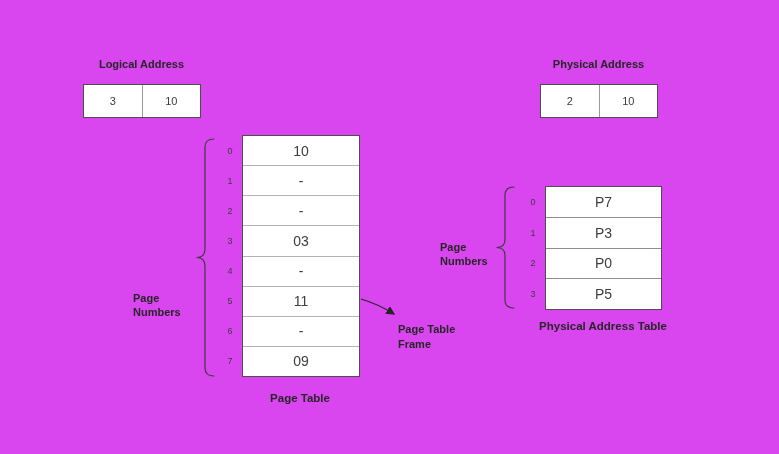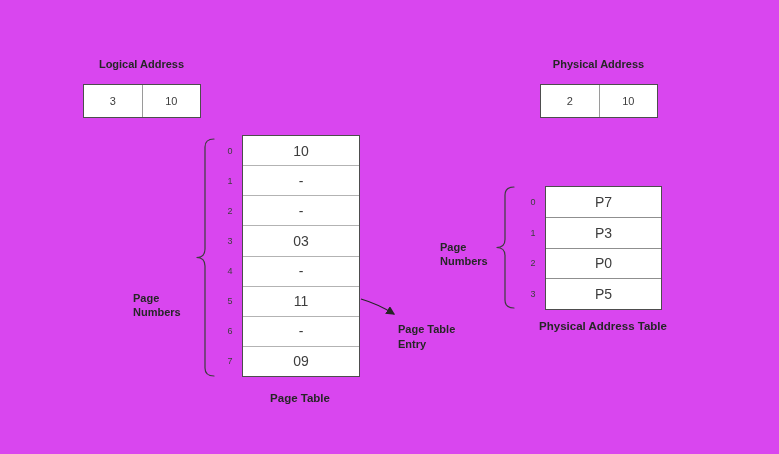--- a/index.html
+++ b/index.html
@@ -157,21 +157,21 @@
     </div>
     <div class="trow">
       <span class="idx">7</span>
       <span>09</span>
     </div>
   </div>
   <div class="caption" style="left:242px; top:391px; width:116px;">Page Table</div>
 
   <div class="annotation" style="left:398px; top:322px;">
     <div>Page Table</div>
-    <div>Entry</div>
+    <div>Frame</div>
   </div>
 
   <div class="side-label" style="left:440px; top:240px;">
     <div>Page</div>
     <div>Numbers</div>
   </div>
 
   <div class="dtable frame-style" style="left:545px; top:186px; width:115px; height:122px;">
     <div class="trow">
       <span class="idx">0</span>

